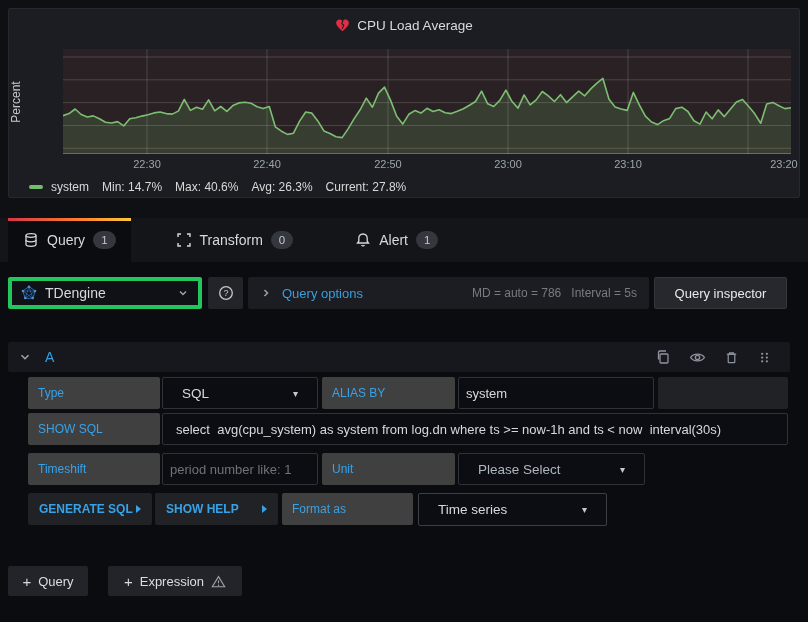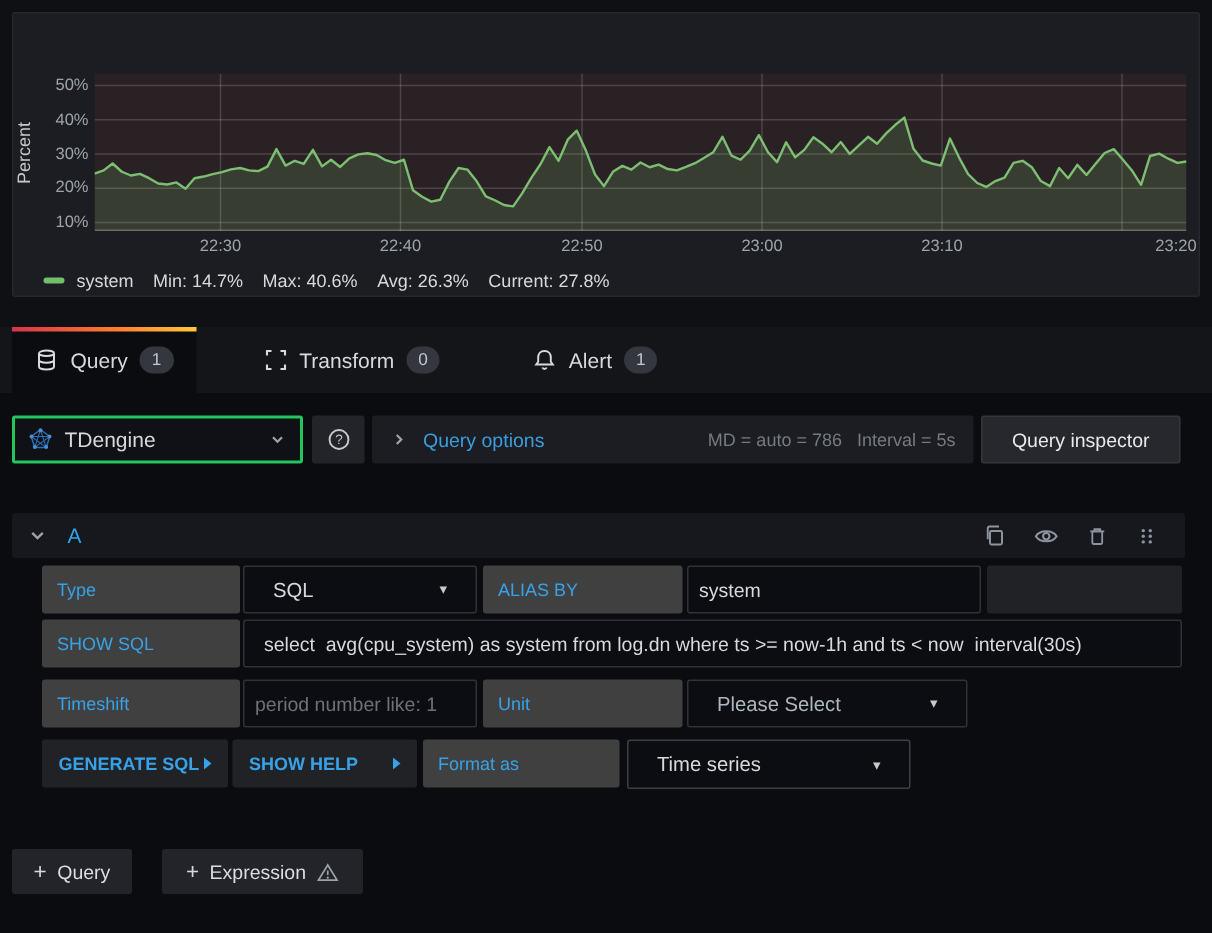--- a/index.html
+++ b/index.html
@@ -25,21 +25,21 @@
   .tabbar{left:0;top:218px;width:808px;height:44px;background:#141519;display:flex;align-items:stretch}
   .tab{display:flex;align-items:center;gap:8px;padding:0 15px;position:relative;cursor:pointer}
   .tab-label{color:#d8d9da;font-size:14px}
   .tab.active{background:#0b0c0f;margin-left:8px}
   .tab.active::before{content:"";position:absolute;left:0;top:0;right:0;height:3px;
     background:linear-gradient(90deg,#d4354a 0%,#ff7a2f 55%,#ffc837 100%)}
   .tab.t2{margin-left:30px}.tab.t3{margin-left:32px}
   .tab-badge{background:#34373e;color:#c4c7cb;font-size:11.5px;height:18px;line-height:18px;padding:0 8px;border-radius:10px}
   .content{left:0;top:262px;width:808px;height:360px;background:#0b0c0f}
   
-  .ds-picker{left:8px;top:277px;width:194px;height:32px;background:#101116;border:2px solid #22c55e;border-radius:2px;
+  .ds-picker{left:8px;top:277px;width:194px;height:32px;background:#101116;border:4px solid #22c55e;border-radius:2px;
     display:flex;align-items:center;gap:8px;padding:0 9px;cursor:pointer}
   .ds-name{color:#d8d9da;font-size:14px;flex:1}
   .help-btn{left:208px;top:277px;width:35px;height:32px;background:#22242a;border-radius:2px;display:flex;align-items:center;justify-content:center;cursor:pointer}
   .qo-bar{left:248px;top:277px;width:401px;height:32px;background:#1b1d22;border-radius:2px;display:flex;align-items:center;gap:10px;padding:0 12px;cursor:pointer}
   .qo-label{color:#3b9ddd;font-size:13px;font-weight:500}
   .qo-meta{color:#767b82;font-size:12px}
   .qo-meta.md{margin-left:auto}
   .qi-btn{left:654px;top:277px;width:133px;height:32px;background:#26282e;border:1px solid #34363c;border-radius:2px;
     color:#e8e9ea;font-size:13px;display:flex;align-items:center;justify-content:center;cursor:pointer}
   
@@ -62,29 +62,29 @@
   .tri-right{width:0;height:0;border-left:5px solid #38a2e8;border-top:4px solid transparent;border-bottom:4px solid transparent}
   
   .add-btn{top:566px;height:30px;background:#22242a;border-radius:2px;display:flex;align-items:center;justify-content:center;
     gap:7px;color:#dcdde0;font-size:13px;cursor:pointer}
   .plus{font-size:15px;color:#d8d9da;line-height:1}
 </style>
 </head>
 <body>
 
 <div class="abs panel">
+  <div class="panel-header">
+    <svg width="15" height="15" viewBox="0 0 16 16">
+      <path d="M8 14 C3.5 10.4 1.2 7.8 1.2 5.1 C1.2 3 2.9 1.6 4.8 1.6 C6.1 1.6 7.3 2.3 8 3.4 C8.7 2.3 9.9 1.6 11.2 1.6 C13.1 1.6 14.8 3 14.8 5.1 C14.8 7.8 12.5 10.4 8 14 Z" fill="#e02f44"></path>
+      <polyline points="8.6,2.6 7.2,6 9.4,7.7 7.6,11.6" stroke="#1b1d22" stroke-width="1.1" fill="none"></polyline>
+    </svg>
+    <span class="panel-title">CPU Load Average</span>
+  </div>
   <div class="y-axis-label">
       <span>Percent</span>
-    </div>
-  <div class="y-ticks" id="y-ticks">
-      <span style="top: 7.6087%;">50%</span>
-      <span style="top: 29.3478%;">40%</span>
-      <span style="top: 51.087%;">30%</span>
-      <span style="top: 72.8261%;">20%</span>
-      <span style="top: 94.5652%;">10%</span>
     </div>
   <div class="plot">
     <svg id="plot-svg" preserveAspectRatio="none" viewBox="0 0 728 105">
         <rect x="0" y="0" width="728" height="105" fill="#2a2124"></rect>
         <polygon points="0.0,66.7 6.1,64.6 12.1,60.0 18.2,65.5 24.3,68.0 30.3,66.9 36.4,69.8 42.5,73.3 48.5,74.0 54.6,72.6 60.7,76.9 66.7,69.8 72.8,68.7 78.9,67.1 84.9,65.7 91.0,63.9 97.1,63.0 103.1,64.6 109.2,65.1 115.3,62.1 121.3,50.4 127.4,61.4 133.5,58.2 139.5,60.3 145.6,50.9 151.7,61.9 157.7,57.5 163.8,62.3 169.9,56.6 175.9,53.9 182.0,53.2 188.1,54.3 194.1,57.8 200.2,59.6 206.3,57.5 212.3,77.8 218.4,82.2 224.5,85.4 230.5,84.2 236.6,72.1 242.7,63.0 248.7,64.1 254.8,71.9 260.9,81.9 266.9,84.5 273.0,87.7 279.1,88.6 285.1,79.9 291.2,69.6 297.3,60.5 303.3,49.1 309.4,58.2 315.5,44.1 321.5,38.1 327.6,51.4 333.7,67.3 339.7,75.1 345.8,65.3 351.9,61.6 357.9,64.1 364.0,59.3 370.1,62.5 376.1,60.7 382.2,63.7 388.3,64.6 394.3,62.3 400.4,59.8 406.5,56.2 412.5,52.5 418.6,42.2 424.7,54.8 430.7,57.5 436.8,51.4 442.9,41.1 448.9,52.3 455.0,59.1 461.1,45.9 467.1,55.9 473.2,50.9 479.3,42.5 485.3,46.8 491.4,52.5 497.5,45.7 503.5,53.6 509.6,47.9 515.7,42.2 521.7,46.8 527.8,39.9 533.9,34.2 539.9,29.4 546.0,50.2 552.1,58.0 558.1,60.0 564.2,61.4 570.3,43.4 576.3,55.9 582.4,67.1 588.5,73.0 594.5,75.6 600.6,71.7 606.7,69.4 612.7,59.6 618.8,58.2 624.9,62.5 630.9,71.7 637.0,75.1 643.1,63.0 649.1,69.8 655.2,60.9 661.3,67.6 667.3,60.3 673.4,53.0 679.5,50.4 685.5,57.3 691.6,64.6 697.7,74.2 703.7,55.0 709.8,53.4 715.9,56.8 721.9,59.6 728.0,58.7 728,105 0,105" fill="rgba(115,191,105,0.18)"></polygon>
         <line x1="0" x2="728" y1="7.989130434782609" y2="7.989130434782609" stroke="rgba(255,255,255,0.16)" stroke-width="1"></line>
         <line x1="0" x2="728" y1="30.815217391304344" y2="30.815217391304344" stroke="rgba(255,255,255,0.16)" stroke-width="1"></line>
         <line x1="0" x2="728" y1="53.641304347826086" y2="53.641304347826086" stroke="rgba(255,255,255,0.16)" stroke-width="1"></line>
         <line x1="0" x2="728" y1="76.46739130434783" y2="76.46739130434783" stroke="rgba(255,255,255,0.16)" stroke-width="1"></line>
         <line x1="0" x2="728" y1="99.29347826086956" y2="99.29347826086956" stroke="rgba(255,255,255,0.16)" stroke-width="1"></line>

